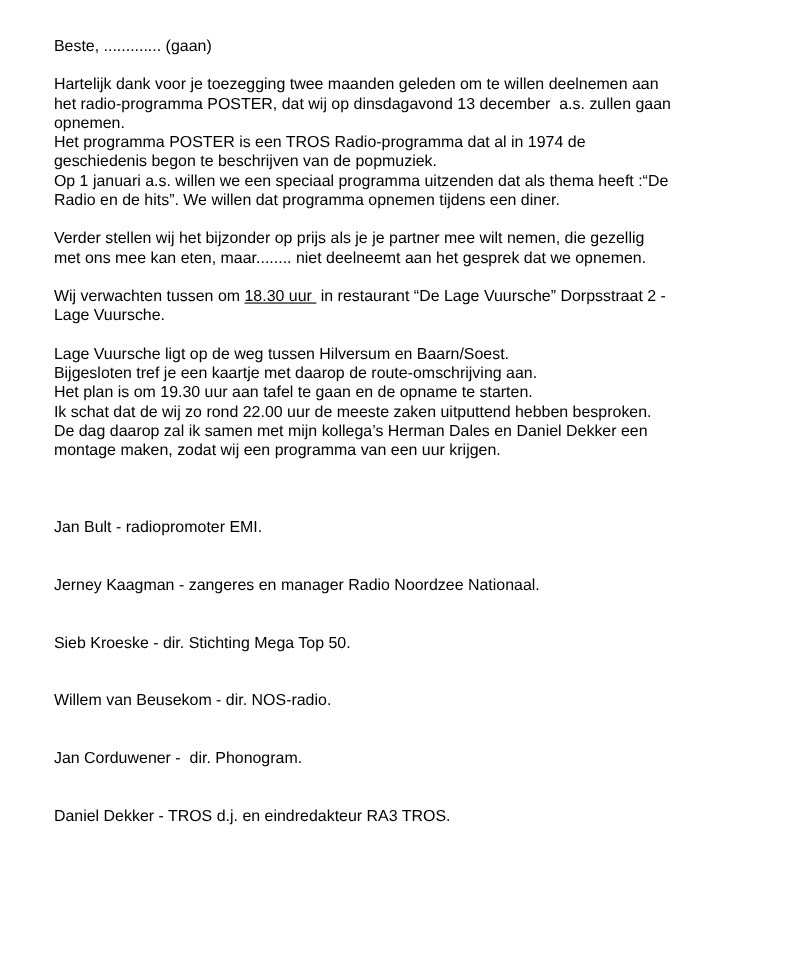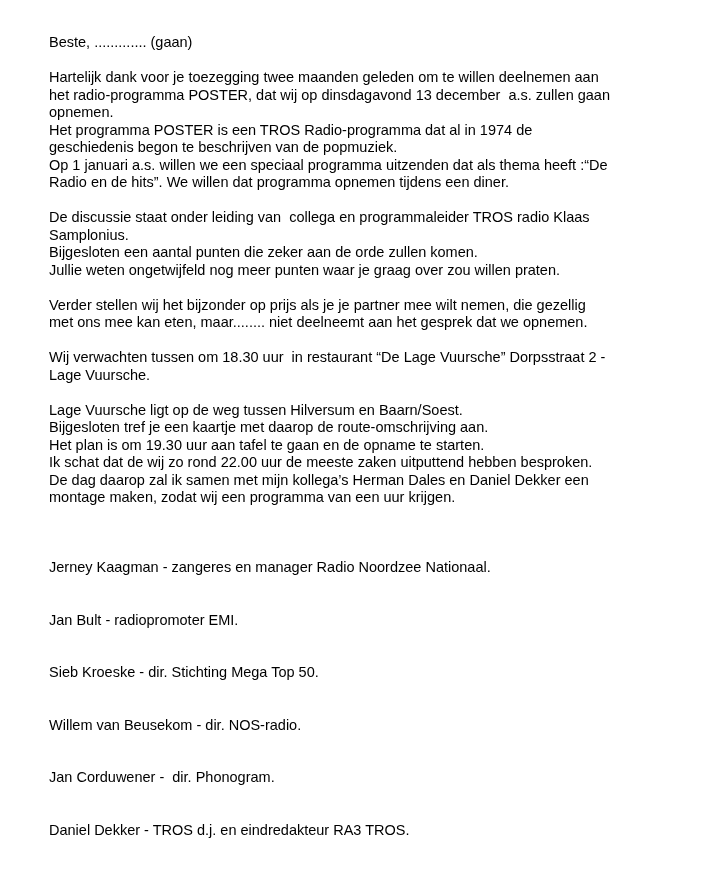--- a/index.html
+++ b/index.html
@@ -25,59 +25,56 @@
     -webkit-font-smoothing: antialiased;
   }
   .para {
     margin: 0 0 17.5px 0;
     white-space: pre-wrap;
   }
   .para:last-child {
     margin-bottom: 0;
   }
   .underline {
+    text-decoration: underline;
   }
 </style>
 </head>
 <body>
 
 <div class="page">
 
   <p class="para">Beste, ............. (gaan)</p>
 
   <p class="para">Hartelijk dank voor je toezegging twee maanden geleden om te willen deelnemen aan
 het radio-programma POSTER, dat wij op dinsdagavond 13 december  a.s. zullen gaan
 opnemen.
 Het programma POSTER is een TROS Radio-programma dat al in 1974 de
 geschiedenis begon te beschrijven van de popmuziek.
 Op 1 januari a.s. willen we een speciaal programma uitzenden dat als thema heeft :“De
 Radio en de hits”. We willen dat programma opnemen tijdens een diner.</p>
 
-  <p class="para">De discussie staat onder leiding van  collega en programmaleider TROS radio Klaas
-Samplonius.
-Bijgesloten een aantal punten die zeker aan de orde zullen komen.
-Jullie weten ongetwijfeld nog meer punten waar je graag over zou willen praten.</p>
 
   <p class="para">Verder stellen wij het bijzonder op prijs als je je partner mee wilt nemen, die gezellig
 met ons mee kan eten, maar........ niet deelneemt aan het gesprek dat we opnemen.</p>
 
   <p class="para"><span>Wij verwachten tussen om </span><span class="underline">18.30 uur </span><span> in restaurant “De Lage Vuursche” Dorpsstraat 2 -
 Lage Vuursche.</span></p>
 
   <p class="para">Lage Vuursche ligt op de weg tussen Hilversum en Baarn/Soest.
 Bijgesloten tref je een kaartje met daarop de route-omschrijving aan.
 Het plan is om 19.30 uur aan tafel te gaan en de opname te starten.
 Ik schat dat de wij zo rond 22.00 uur de meeste zaken uitputtend hebben besproken.
 De dag daarop zal ik samen met mijn kollega’s Herman Dales en Daniel Dekker een
 montage maken, zodat wij een programma van een uur krijgen.</p>
 
 
   <div class="para">
+    <div>Jan Bult - radiopromoter EMI.</div>
     <div>Jerney Kaagman - zangeres en manager Radio Noordzee Nationaal.</div>
-    <div>Jan Bult - radiopromoter EMI.</div>
     <div>Sieb Kroeske - dir. Stichting Mega Top 50.</div>
     <div>Willem van Beusekom - dir. NOS-radio.</div>
     <div>Jan Corduwener -  dir. Phonogram.</div>
     <div>Daniel Dekker - TROS d.j. en eindredakteur RA3 TROS.</div>
     
     
   </div>
 
 </div>
 

